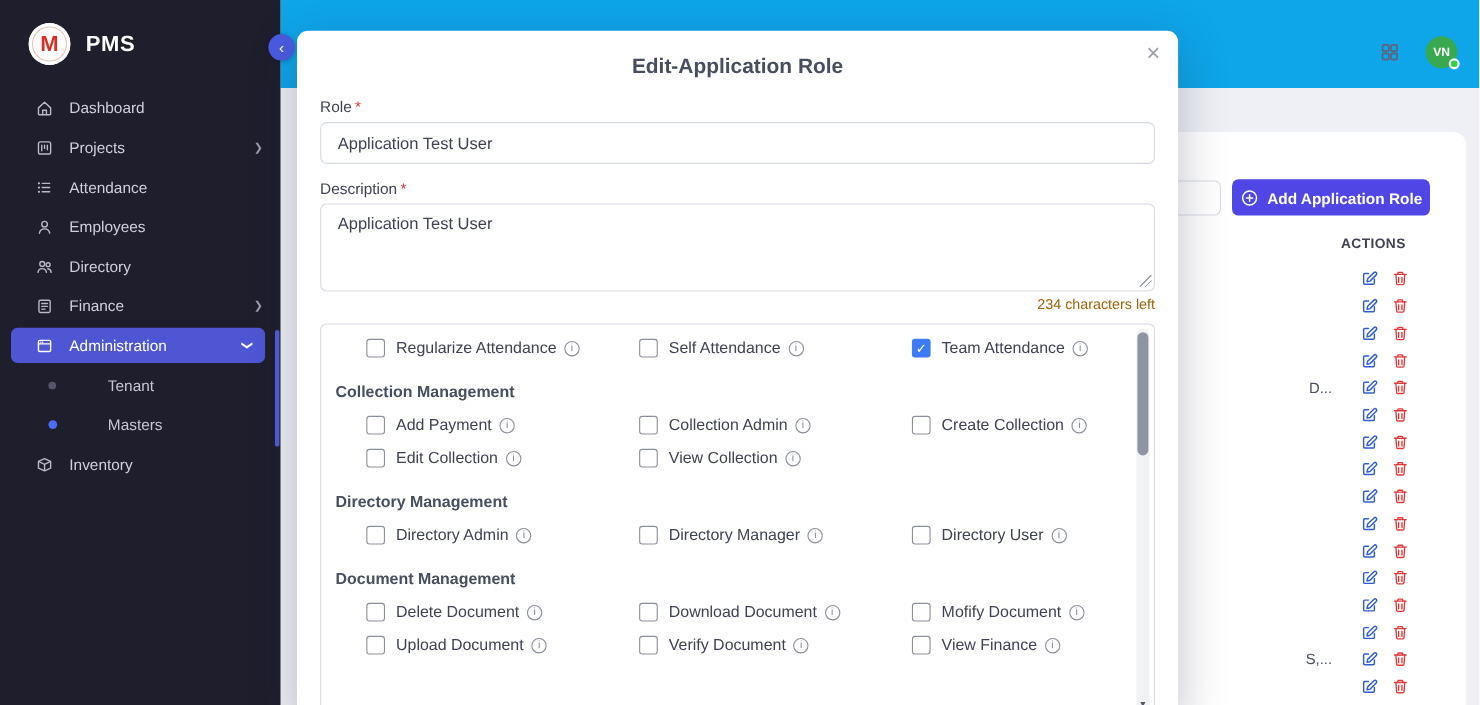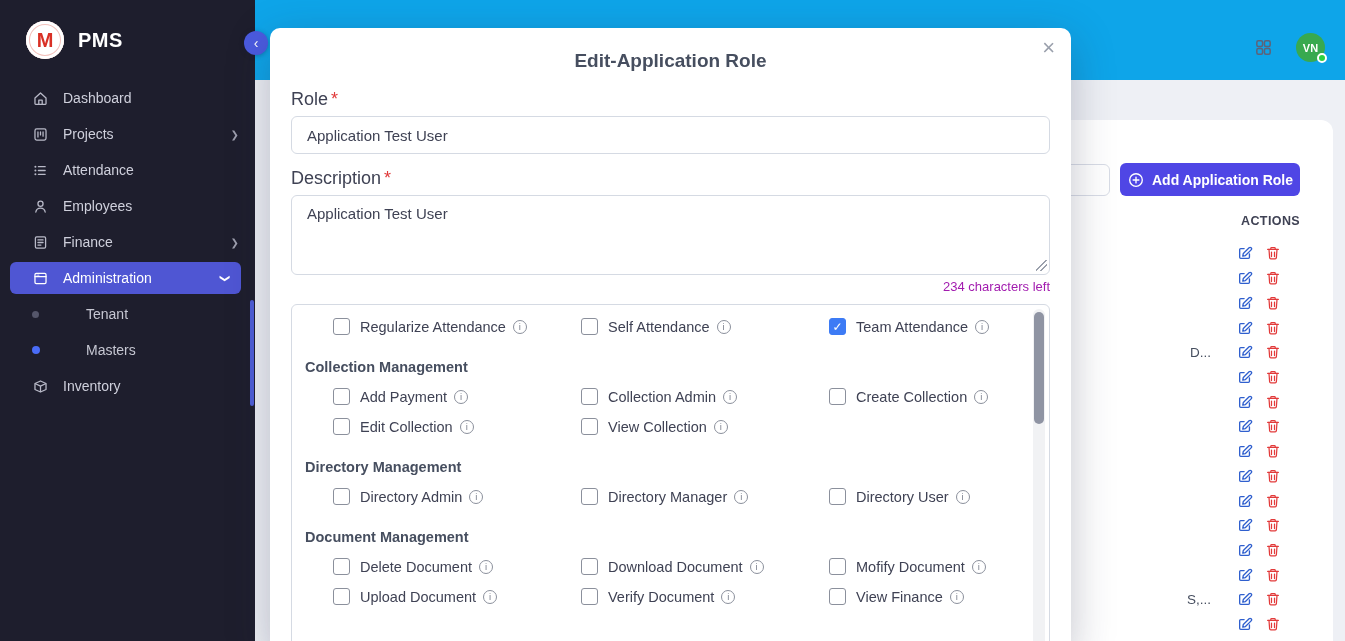--- a/index.html
+++ b/index.html
@@ -10,57 +10,57 @@
   .sidebar { position:absolute; left:0; top:0; width:255px; height:641px; background:#1e1e2d; z-index:10; }
   .logo { height:80px; display:flex; align-items:center; gap:14px; padding-left:26px; }
   .logo-badge { width:38px; height:38px; border-radius:50%; background:#fff; color:#d93025; font-weight:800; font-size:20px; display:flex; align-items:center; justify-content:center; box-shadow:inset 0 0 0 3px #fff, inset 0 0 0 4px #f3c0bb; }
   .logo-text { color:#fff; font-size:20px; font-weight:700; letter-spacing:.5px; }
   .nav-item { display:flex; align-items:center; height:36px; padding:0 16px 0 32px; color:#cfd0dc; font-size:14px; cursor:pointer; }
   .nav-item .ico { width:18px; height:18px; margin-right:13px; display:flex; align-items:center; color:#b9bac8; }
   .nav-item .chev { margin-left:auto; font-size:10px; color:#9d9eae; }
   .nav-item .chev.down { transform:rotate(90deg); }
   .nav-item.active { height:32px; margin:2px 14px 2px 10px; padding:0 12px 0 22px; background:#4f56d3; border-radius:6px; color:#fff;justify-content:flex-end; }
   .nav-item.active .ico, .nav-item.active .chev { color:#fff; }
-  .sub-item { display:flex; align-items:center; height:36px; padding-left:32px; color:#c6c7d2; font-size:14px; cursor:pointer; }
+  .sub-item { display:flex; align-items:center; height:36px; padding-left:44px; color:#c6c7d2; font-size:14px; cursor:pointer; }
   .sub-item .bullet { width:7px; height:7px; border-radius:50%; background:#55566a; margin-right:47px; }
   .sub-item.active .bullet { background:#4a6cf7; width:8px; height:8px; margin-right:46px; }
   .side-scroll { position:absolute; right:1px; top:300px; width:4px; height:106px; background:#4f5ed7; border-radius:2px; }
 
   
   .topbar { position:absolute; left:255px; top:0; width:1090px; height:80px; background:#0ea5e9; z-index:5; }
   .grid-btn { position:absolute; right:72px; top:38px; cursor:pointer; display:flex; }
   .avatar { position:absolute; right:20px; top:33px; width:29px; height:29px; border-radius:50%; background:#38a94f; color:#fff; font-size:11px; font-weight:700; display:flex; align-items:center; justify-content:center; cursor:pointer; }
   .presence { position:absolute; right:-2px; bottom:-1px; width:10px; height:10px; border-radius:50%; background:#2bd141; border:2px solid #fff; }
   .collapse-btn { position:absolute; left:244px; top:31px; width:24px; height:24px; border-radius:50%; background:#4b5be0; color:#fff; border:none; font-size:14px; line-height:1; display:flex; align-items:center; justify-content:center; cursor:pointer; box-shadow:0 1px 5px rgba(20,25,60,.35); z-index:30; }
 
   
   .card { position:absolute; left:271px; top:120px; right:12px; height:560px; background:#fff; border-radius:12px; z-index:6; }
   .bg-search { position:absolute; left:599px; top:44px; width:240px; height:32px; background:#fff; border:1px solid #d8dce6; border-radius:6px; }
   .add-btn { position:absolute; left:849px; top:43px; width:180px; height:33px; background:#4f46e5; color:#fff; border:none; border-radius:6px; display:flex; align-items:center; justify-content:center; gap:7px; font-size:14px; font-weight:600; font-family:"Liberation Sans",sans-serif; cursor:pointer; }
-  .actions-header { position:absolute; left:970px; top:94px; font-size:12.5px; font-weight:700; color:#3f4254; letter-spacing:.4px; }
+  .actions-header { position:absolute; left:948px; top:94px; font-size:12.5px; font-weight:700; color:#3f4254; letter-spacing:.4px; }
   .action-rows { position:absolute; left:809px; right:0; top:121px; bottom:0; overflow:hidden; }
   .action-row { height:24.72px; display:flex; align-items:center; justify-content:flex-end; padding-right:52px; gap:12px; }
   .row-frag { font-size:13.5px; color:#464e5f; margin-right:14px; }
   .act { width:16px; height:16px; display:flex; cursor:pointer; }
   .act.edit { color:#2f5fce; }
   .act.del  { color:#e23a3a; }
 
   
   .modal { position:absolute; left:270px; top:28px; width:801px; height:622px; background:#fff; border-radius:10px; box-shadow:0 12px 44px rgba(35,40,70,.28); z-index:50; padding:0 21px; }
   .modal-close { position:absolute; right:16px; top:9px; background:none; border:none; font-size:22px; color:#9aa0ac; cursor:pointer; line-height:1; }
   .modal-title { padding-top:22px; text-align:center; font-size:19px; font-weight:700; color:#464e5f; }
-  .lbl { margin:17px 0 6px; font-size:18px; color:#3f4254; }
+  .lbl { margin:17px 0 6px; font-size:14px; color:#3f4254; }
   .lbl .req { color:#e03a3a; margin-left:3px; }
   .lbl.second { margin-top:14px; }
   .text-input { width:100%; height:38px; border:1px solid #d5dae3; border-radius:6px; padding:0 15px; font-size:15px; color:#3f4254; font-family:"Liberation Sans",sans-serif; outline:none; }
   .ta-wrap { position:relative; }
   .textarea { width:100%; height:80px; border:1px solid #d5dae3; border-radius:6px; padding:9px 15px; font-size:15px; color:#3f4254; font-family:"Liberation Sans",sans-serif; resize:none; outline:none; display:block; }
   .resize-grip { position:absolute; right:3px; bottom:4px; width:11px; height:11px; cursor:nwse-resize;
     background:linear-gradient(135deg, transparent 0 45%, #9aa0ac 45% 53%, transparent 53% 68%, #9aa0ac 68% 76%, transparent 76%); }
-  .chars { margin-top:4px; text-align:right; font-size:13px; color:#a21caf; }
+  .chars { margin-top:4px; text-align:right; font-size:13px; color:#a16207; }
   .perm-box { position:relative; margin-top:10px; height:358px; border:1px solid #d5dae3; border-radius:6px; overflow:hidden; }
   .perm-scroll { padding:13px 34px 0 13px; }
   .perm-title { font-size:14.5px; font-weight:700; color:#464e5f; margin-bottom:13px; }
   .perm-grid { display:grid; grid-template-columns:248px 248px 1fr; row-gap:13px; margin-bottom:24px; }
   .perm-item { display:flex; align-items:center; font-size:14.5px; color:#3f4254; cursor:pointer;padding-left:28px; }
   .cb { width:17px; height:17px; border:1.5px solid #8b909c; border-radius:3px; background:#fff; margin-right:10px; display:flex; align-items:center; justify-content:center; font-size:12px; flex:none; }
   .cb.checked { background:#3d7bf5; border-color:#3d7bf5; color:#fff; }
   .info { width:14px; height:14px; border:1px solid #8b909c; border-radius:50%; color:#7e8390; font-size:9.5px; line-height:1; display:flex; align-items:center; justify-content:center; margin-left:7px; flex:none; }
   .vtrack { position:absolute; right:4px; top:4px; bottom:4px; width:12px; background:#f1f2f4; border-radius:6px; cursor:pointer; }
   .vthumb { position:absolute; left:1px; top:3px; width:10px; height:112px; background:#8f94a3; border-radius:5px; cursor:grab; }
@@ -106,20 +106,31 @@
           <span>Attendance</span>
         </div>
         <div class="nav-item ">
           <span class="ico">
             <svg viewBox="0 0 20 20" width="17" height="17" fill="none" stroke="currentColor" stroke-width="1.5" stroke-linecap="round">
               <circle cx="10" cy="6.8" r="3"></circle>
               <path d="M4.5 16.5c.5-3.2 2.8-4.7 5.5-4.7s5 1.5 5.5 4.7"></path>
             </svg>
           </span>
           <span>Employees</span>
+        </div>
+        <div class="nav-item ">
+          <span class="ico">
+            <svg viewBox="0 0 20 20" width="17" height="17" fill="none" stroke="currentColor" stroke-width="1.5" stroke-linecap="round">
+              <circle cx="7.5" cy="7" r="2.6"></circle>
+              <path d="M3 16c.4-2.7 2.2-4 4.5-4s4.1 1.3 4.5 4"></path>
+              <circle cx="13.8" cy="7.8" r="2.1"></circle>
+              <path d="M13.5 12.2c2 .2 3.3 1.5 3.6 3.8"></path>
+            </svg>
+          </span>
+          <span>Directory</span>
         </div>
         <div class="nav-item ">
           <span class="ico">
             <svg viewBox="0 0 20 20" width="17" height="17" fill="none" stroke="currentColor" stroke-width="1.5" stroke-linecap="round">
               <rect x="4" y="3.5" width="12" height="13" rx="1.5"></rect>
               <path d="M7 7h6M7 10h6M7 13h3.5"></path>
             </svg>
           </span>
           <span>Finance</span>
           <span class="chev right">❯</span>

